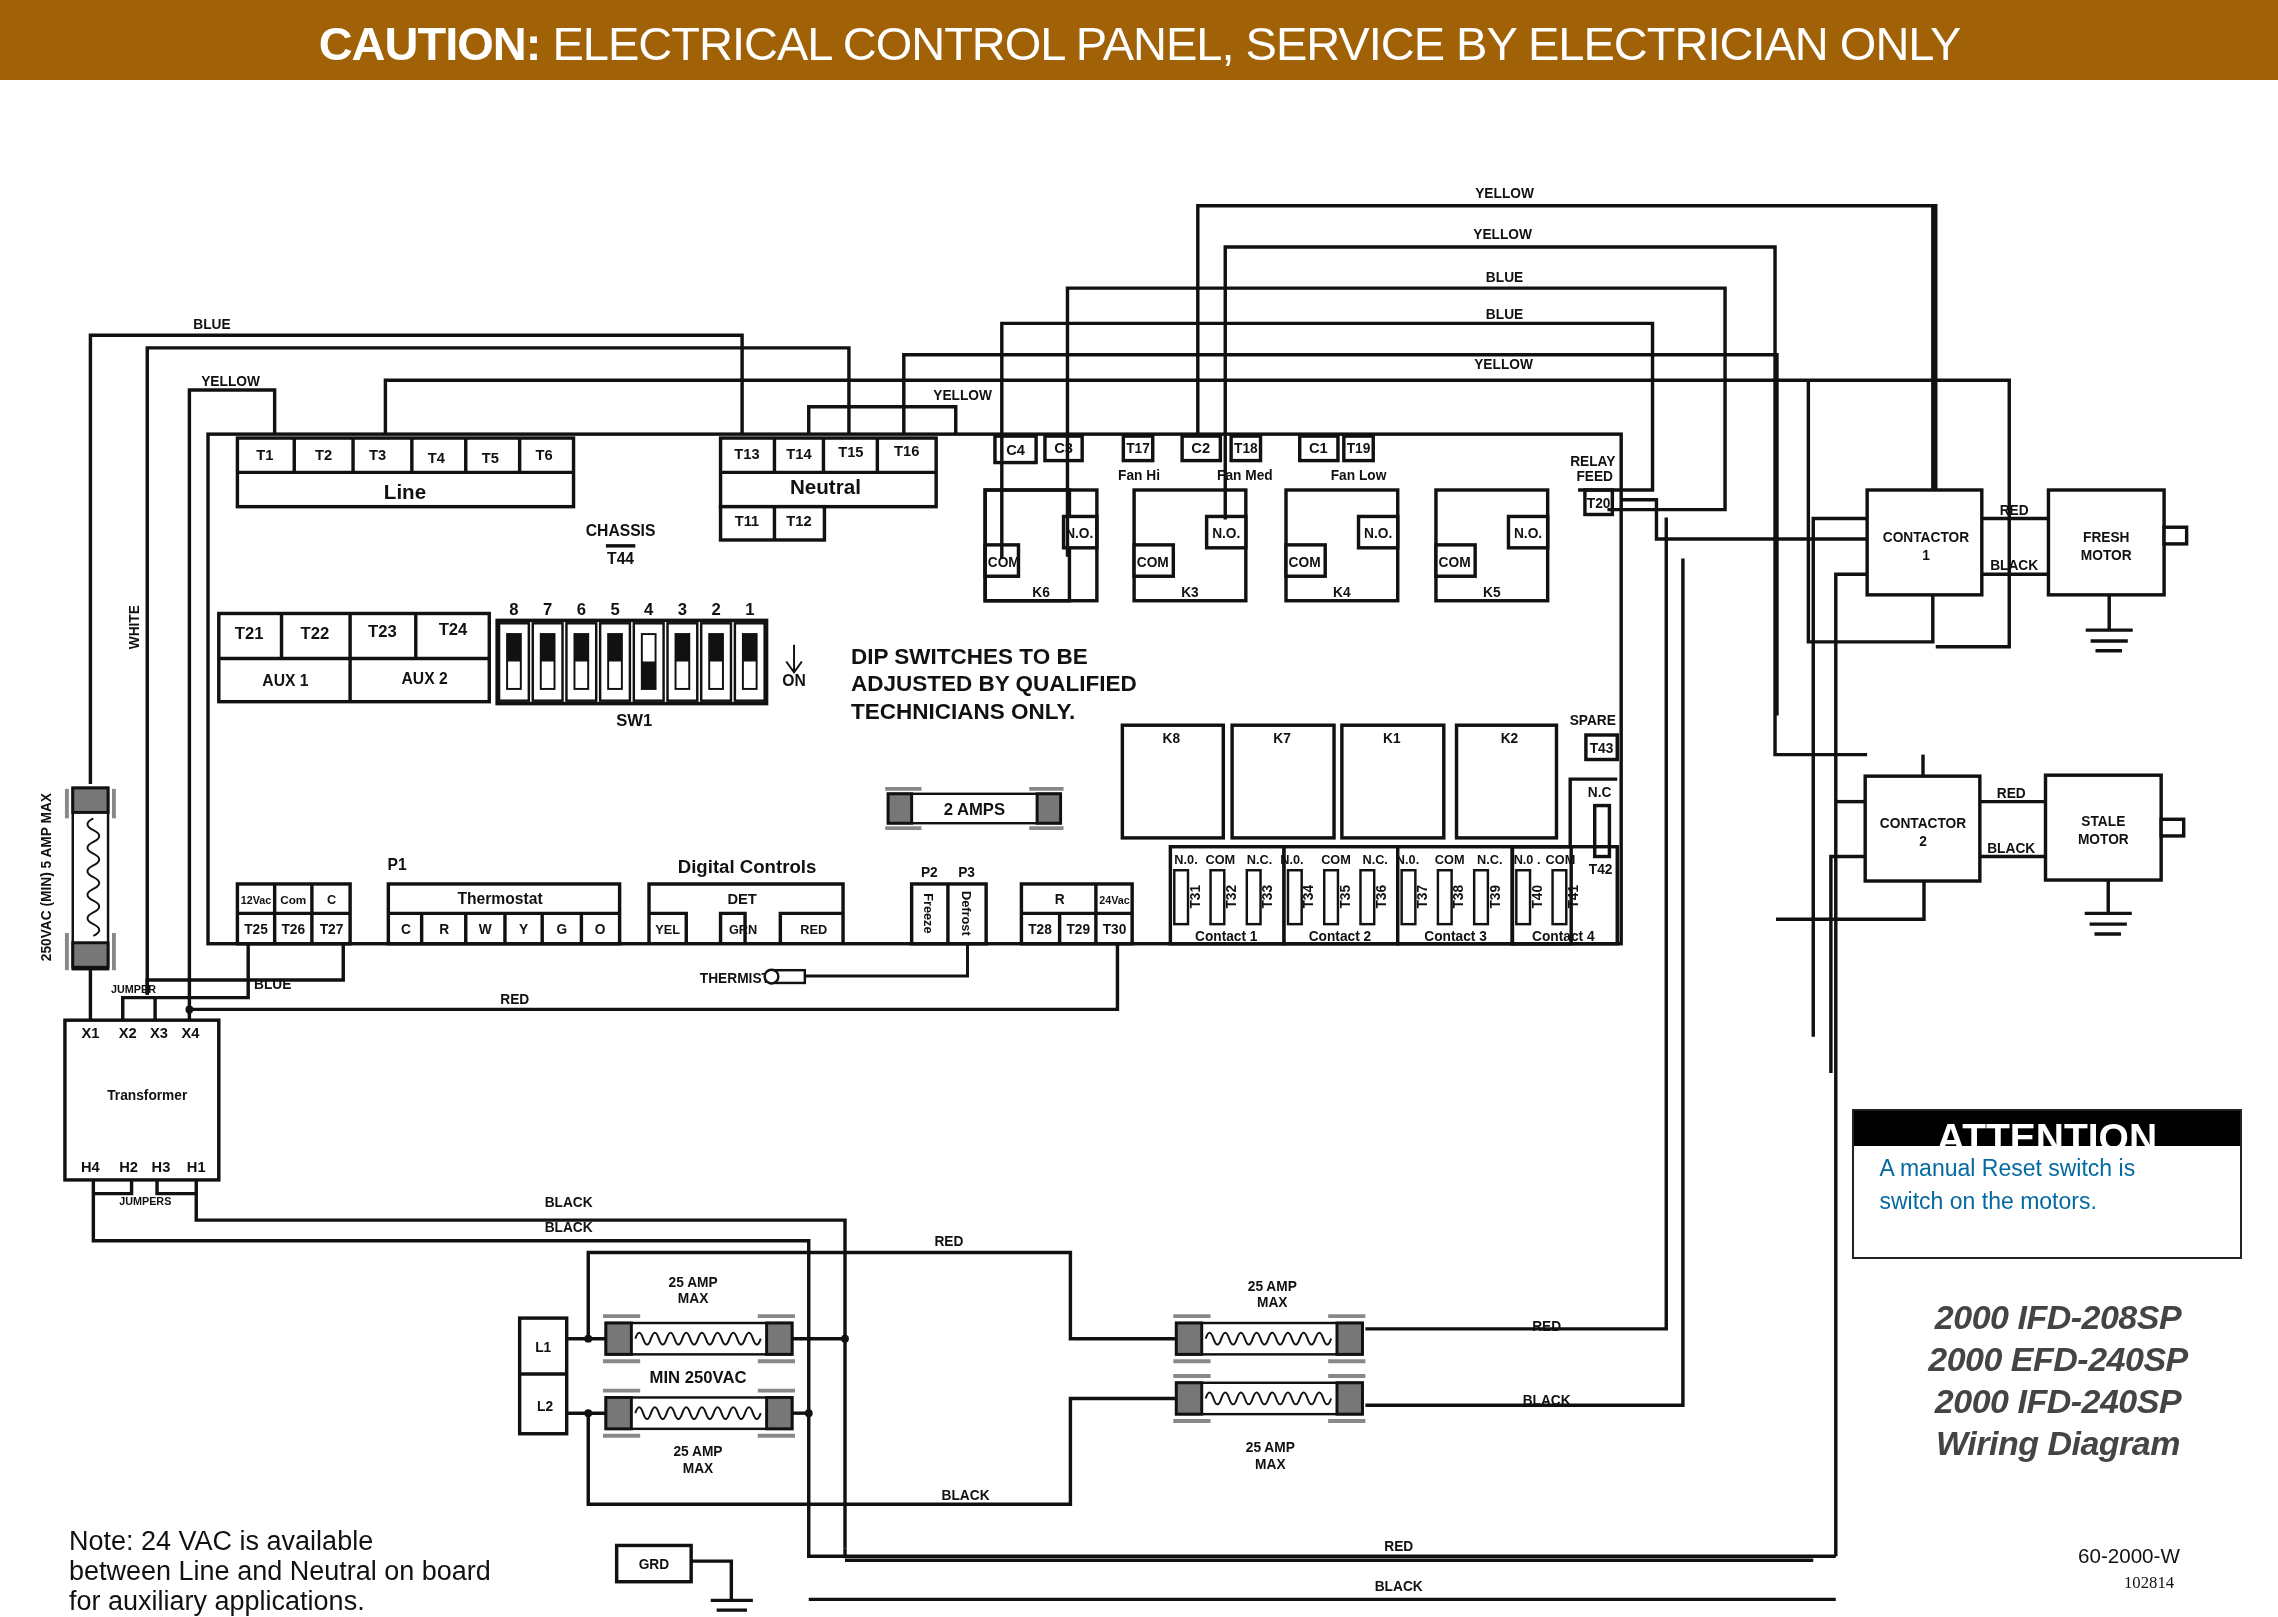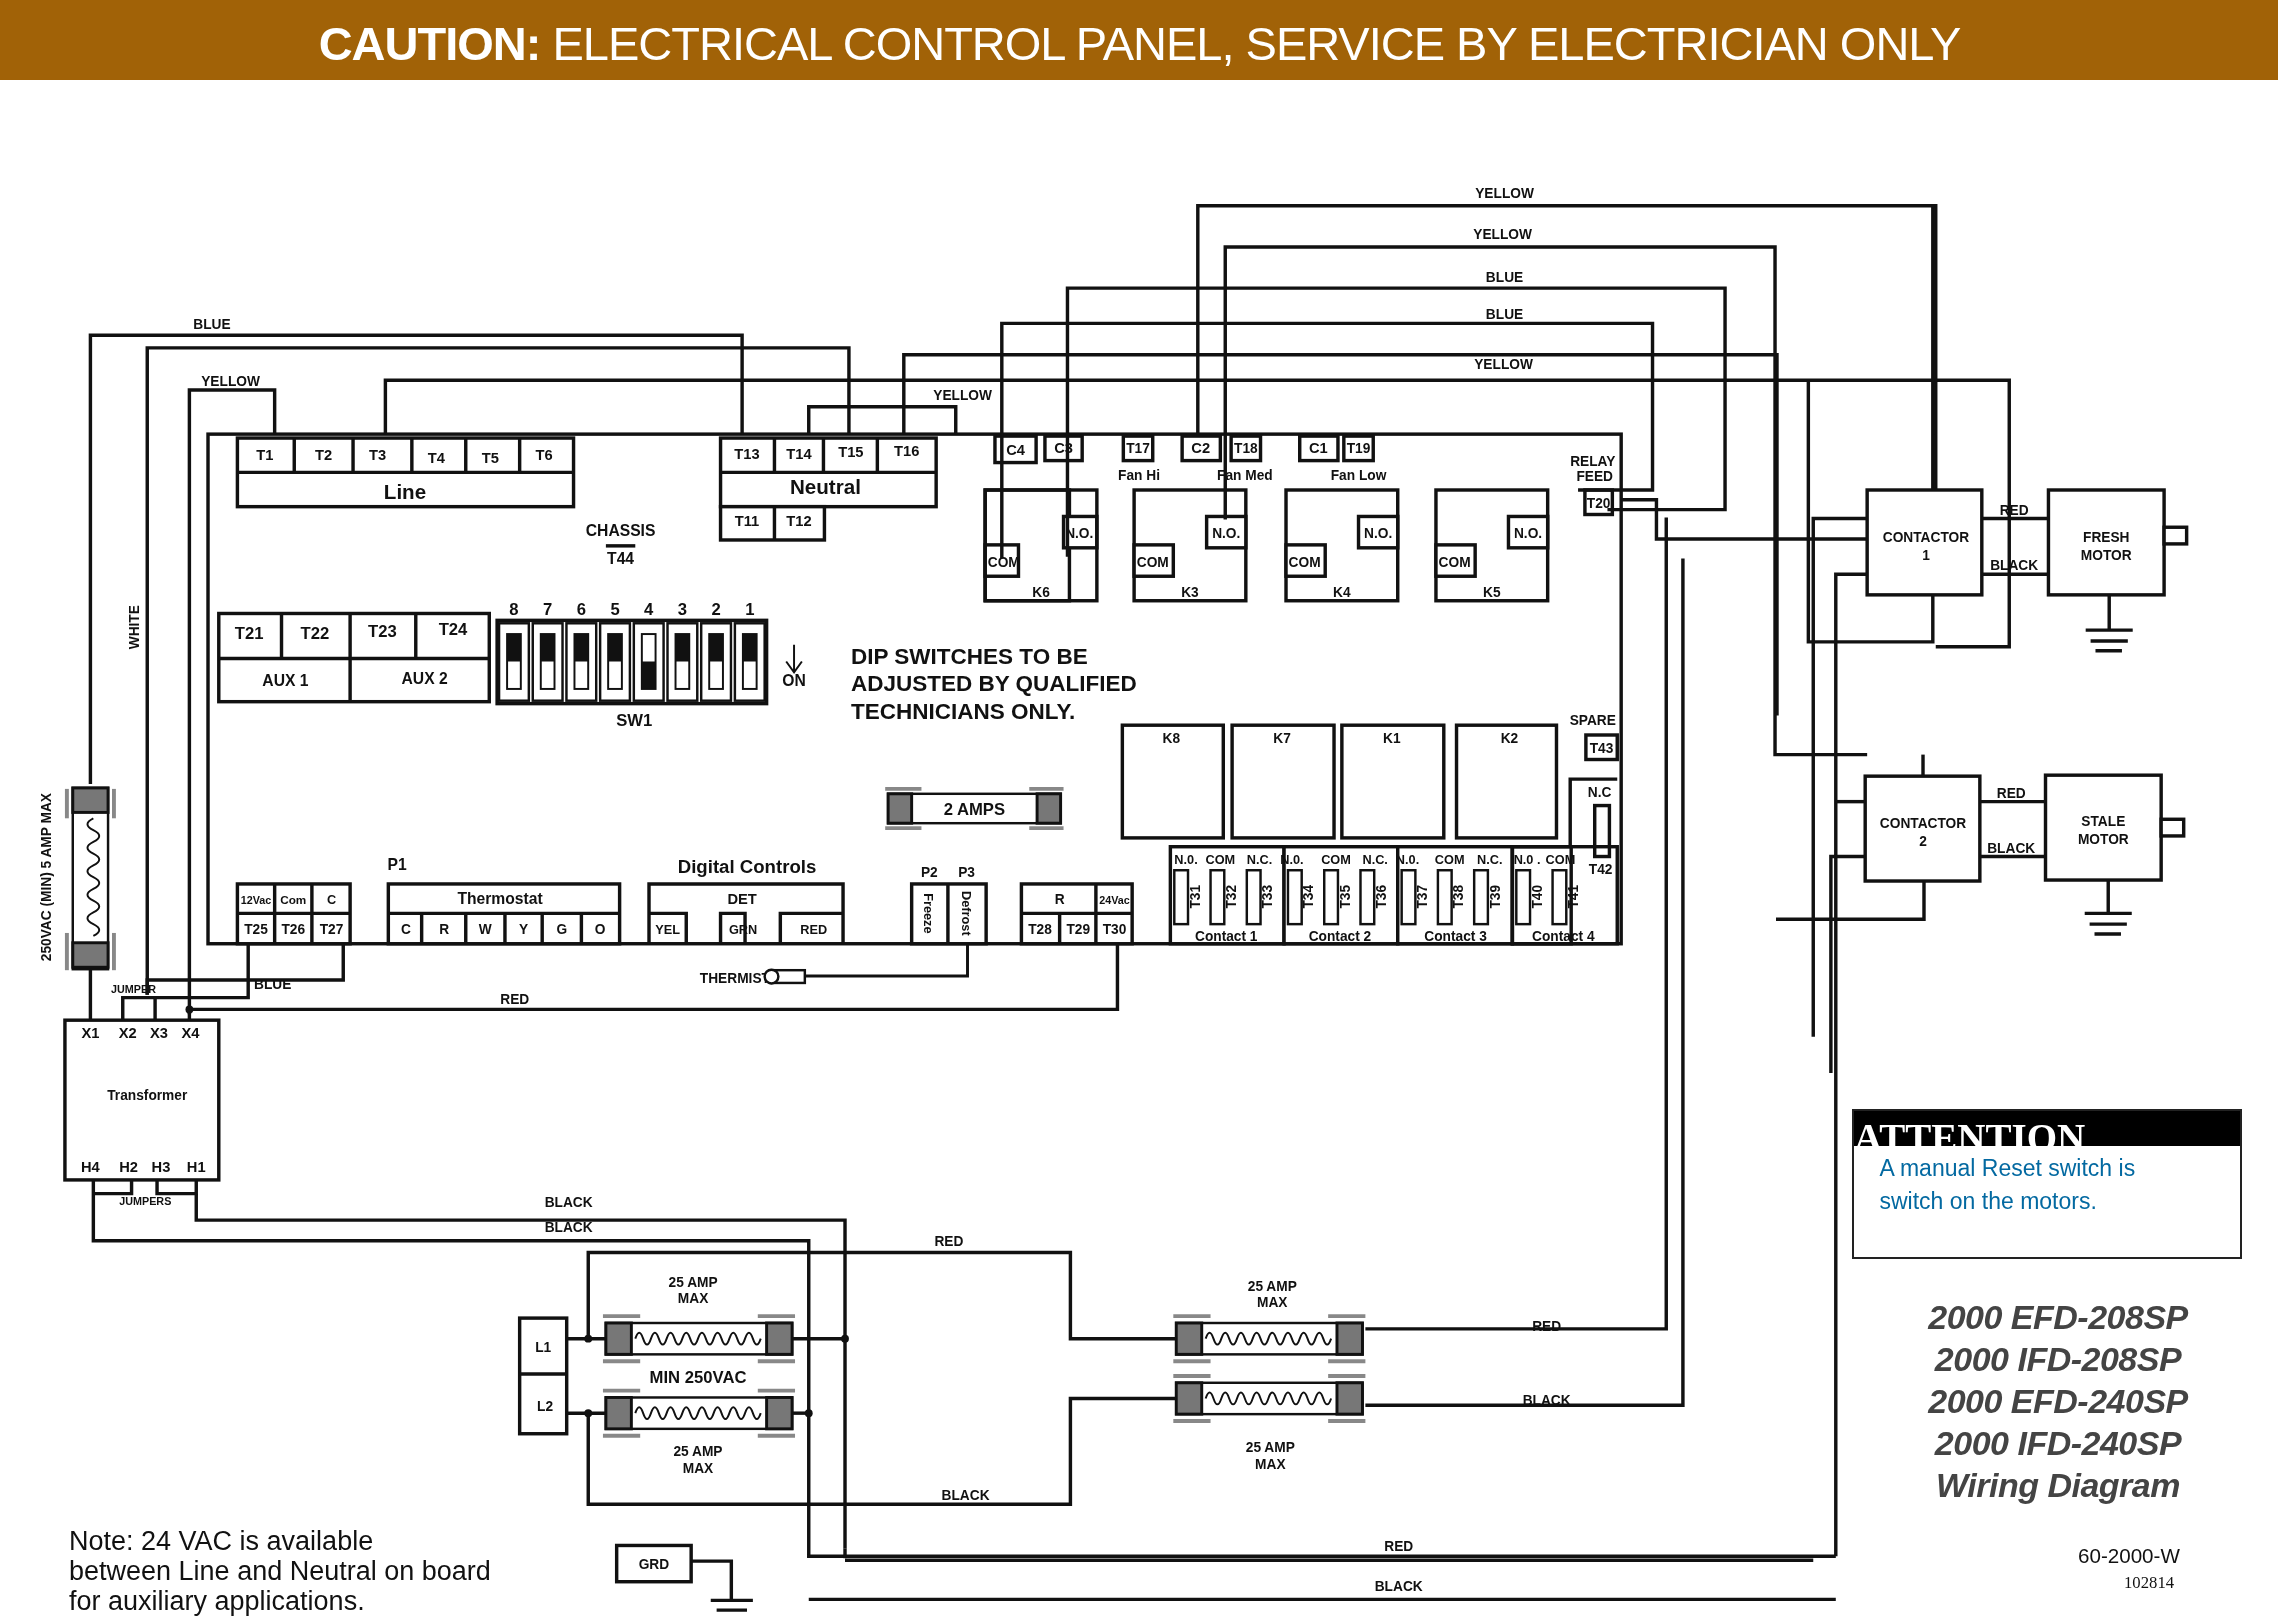--- a/index.html
+++ b/index.html
@@ -8,21 +8,21 @@
   #banner b { font-weight:bold; }
   svg#dia { position:absolute; left:0; top:0; }
   svg text { font-family:"Liberation Sans", sans-serif; font-weight:bold; fill:#111; }
   .w { stroke:#111; stroke-width:3.5; fill:none; }
   .box { stroke:#111; stroke-width:3.5; fill:#fff; }
   .thin { stroke:#111; stroke-width:2.5; fill:#fff; }
   .cap { fill:#777; stroke:#111; stroke-width:3; }
   .clip { stroke:#888; stroke-width:4; }
   .coil { stroke:#111; stroke-width:2; fill:none; }
   #attention { position:absolute; left:1852px; top:1109px; width:390px; height:150px; border:2.9px solid #222; box-sizing:border-box; }
-  #attention .hd { background:#000; color:#fff; font-weight:bold; font-size:39px; text-align:left; height:35px; line-height:53px;font-family:Liberation Serif, serif; }
+  #attention .hd { background:#000; color:#fff; font-weight:bold; font-size:39px; text-align:center; height:35px; line-height:53px; }
   #attention .bd { font-size:23px; padding:5.9px 0 0 25.5px; line-height:33px; color:#0369a1; }
   #models { position:absolute; left:1862px; top:1296px; width:392px; text-align:center; font-style:italic; font-weight:bold; font-size:34px; color:#444; line-height:42px; letter-spacing:-0.5px; }
   #docno { position:absolute; left:2078px; top:1544px; font-size:20.6px; color:#111; }
   #docdate { position:absolute; left:2124px; top:1573px; font-size:16.7px; color:#111;font-family:Liberation Serif, serif; }
   #note { position:absolute; left:69px; top:1478px; font-weight:normal; font-size:27px; color:#111; line-height:30px;margin-top:48px; }
   #dipnote { position:absolute; left:851px; top:643px; font-weight:bold; font-size:22.5px; color:#111; line-height:27.4px; }
 </style>
 </head>
 <body>
 
@@ -541,21 +541,20 @@
 
 <div id="attention">
   <div class="hd">ATTENTION</div>
   <div class="bd">
     <div>A manual Reset switch is</div>
     <div>switch on the motors.</div>
   </div>
 </div>
 
 <div id="models">
-  <div>2000 EFD-208SP</div>
   <div>2000 IFD-208SP</div>
   <div>2000 EFD-240SP</div>
   <div>2000 IFD-240SP</div>
   <div>Wiring Diagram</div>
 </div>
 <div id="docno">60-2000-W</div>
 <div id="docdate">102814</div>
 
 <div id="note">
   <div>Note: 24 VAC is available</div>

